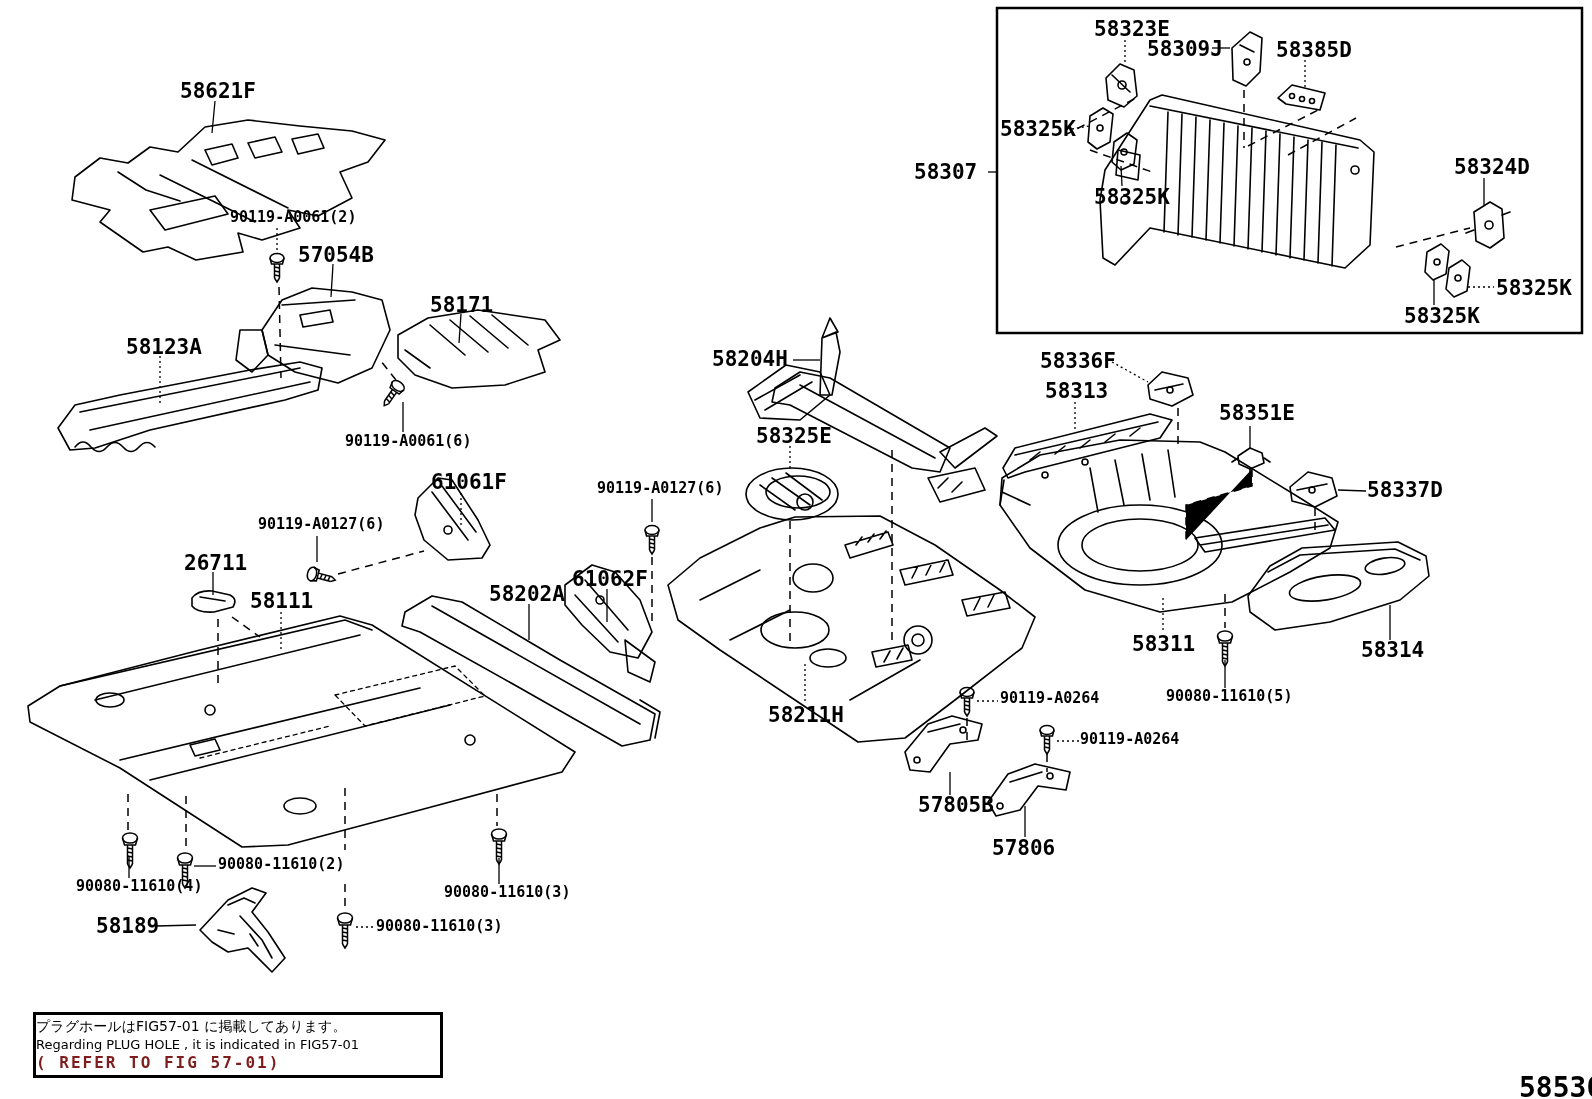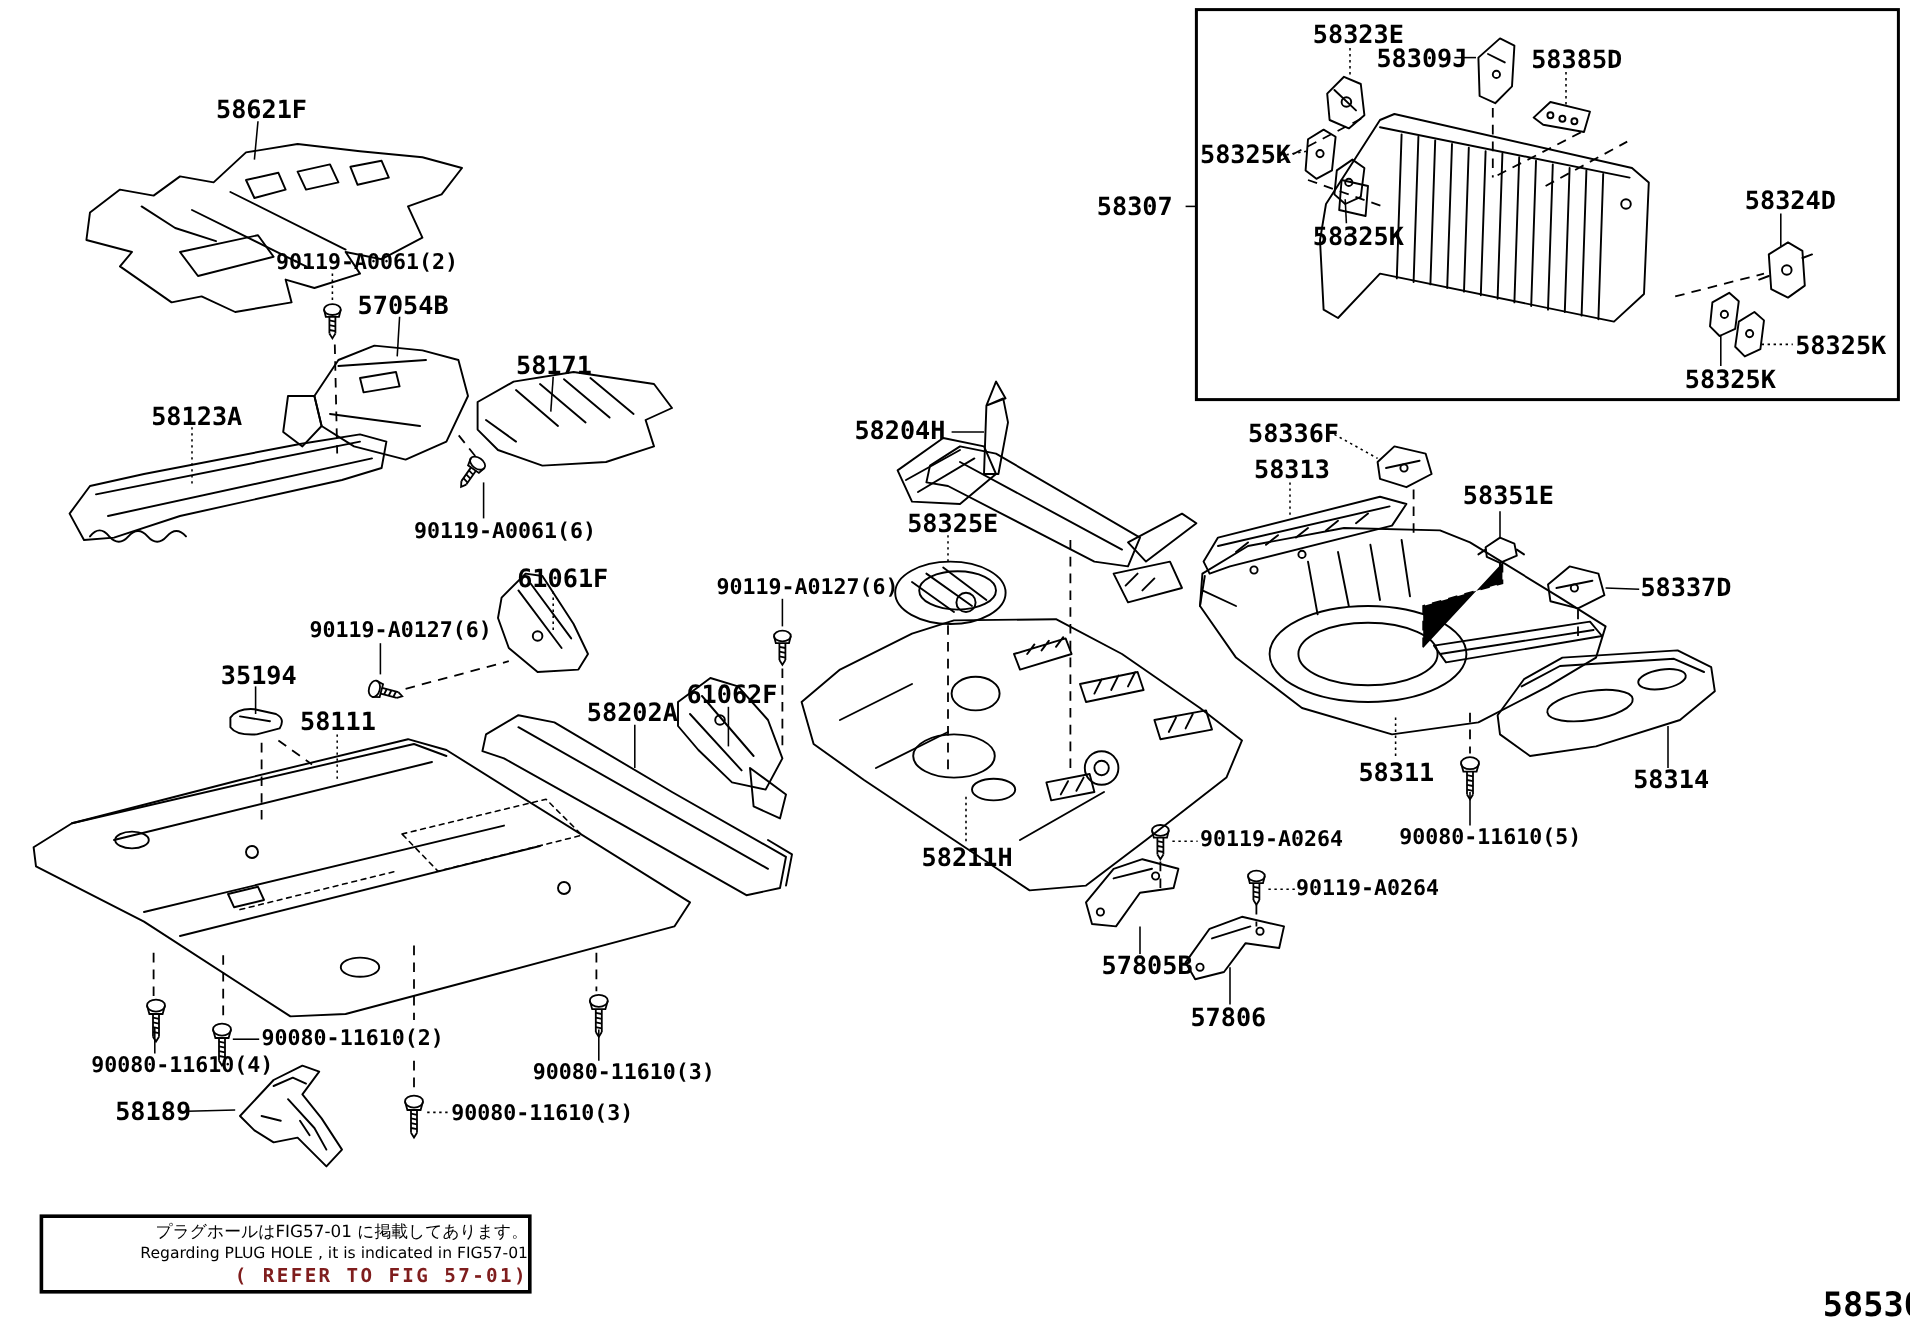--- a/index.html
+++ b/index.html
@@ -1,23 +1,23 @@
 <!DOCTYPE html>
 <html><head>
 <meta charset="utf-8">
 <style>
   html,body{margin:0;padding:0;background:#fff;}
   #stage{position:relative;width:1592px;height:1099px;background:#fff;overflow:hidden;
          font-family:"DejaVu Sans Mono","Liberation Mono",monospace;}
   #art{position:absolute;left:0;top:0;}
   .lbl{position:absolute;font-weight:bold;font-size:21px;line-height:1;color:#000;
        white-space:nowrap;font-family:"DejaVu Sans Mono","Liberation Mono",monospace;}
-  .sm{font-size:18px;}
+  .sm{font-size:15px;}
   .note{position:absolute;left:33px;top:1012px;width:410px;height:66px;
-        border:3px solid #000;box-sizing:border-box;text-align:right;
+        border:3px solid #000;box-sizing:border-box;text-align:left;
         display:flex;flex-direction:column;justify-content:center;gap:1px;
         font-family:"DejaVu Sans","Liberation Sans",sans-serif;}
   .note .jp{font-size:14px;color:#000;}
   .note .en{font-size:13px;color:#000;}
   .note .ref{font-size:16px;font-weight:bold;letter-spacing:2px;color:#7f1d1d;
         font-family:"DejaVu Sans Mono","Liberation Mono",monospace;}
   .figcode{position:absolute;left:1519px;top:1071px;font-weight:bold;font-size:28px;color:#000;}
 </style>
 </head>
 <body>
@@ -334,21 +334,21 @@
 </svg>
 
 <div class="lbl" style="left:180px;top:81px">58621F</div>
 <div class="lbl sm" style="left:230px;top:210px">90119-A0061(2)</div>
 <div class="lbl" style="left:298px;top:245px">57054B</div>
 <div class="lbl" style="left:126px;top:337px">58123A</div>
 <div class="lbl" style="left:430px;top:295px">58171</div>
 <div class="lbl sm" style="left:345px;top:434px">90119-A0061(6)</div>
 <div class="lbl" style="left:431px;top:472px">61061F</div>
 <div class="lbl sm" style="left:258px;top:517px">90119-A0127(6)</div>
-<div class="lbl" style="left:184px;top:553px">35194</div>
+<div class="lbl" style="left:184px;top:553px">26711</div>
 <div class="lbl" style="left:250px;top:591px">58111</div>
 <div class="lbl" style="left:489px;top:584px">58202A</div>
 <div class="lbl" style="left:572px;top:569px">61062F</div>
 <div class="lbl sm" style="left:597px;top:481px">90119-A0127(6)</div>
 <div class="lbl" style="left:712px;top:349px">58204H</div>
 <div class="lbl" style="left:756px;top:426px">58325E</div>
 <div class="lbl" style="left:914px;top:162px">58307</div>
 <div class="lbl" style="left:1094px;top:19px">58323E</div>
 <div class="lbl" style="left:1147px;top:39px">58309J</div>
 <div class="lbl" style="left:1276px;top:40px">58385D</div>

